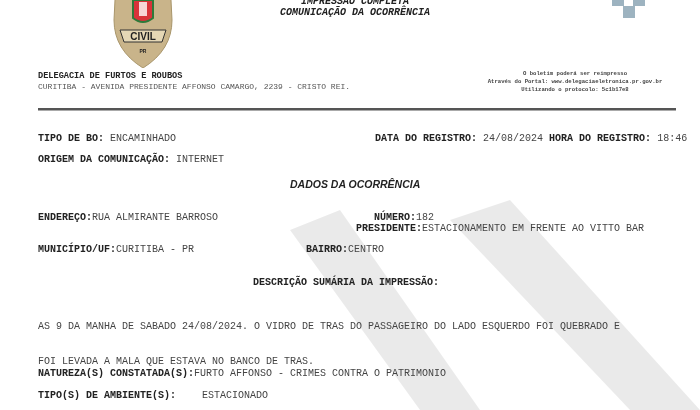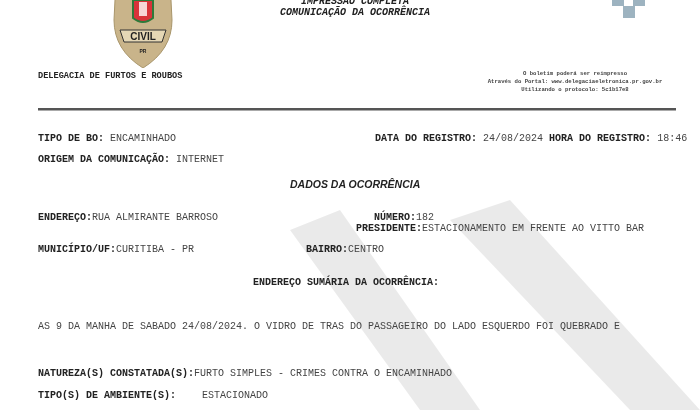--- a/index.html
+++ b/index.html
@@ -46,20 +46,21 @@
 </div>
 
 <div class="abs squares">
   <div class="sq" style="left:0;top:-6px;"></div>
   <div class="sq" style="left:21px;top:-6px;"></div>
   <div class="sq" style="left:11px;top:6px;"></div>
 </div>
 
 <div class="abs dept mono">DELEGACIA DE FURTOS E ROUBOS</div>
 <div class="abs addr mono">
+  <div>CURITIBA - AVENIDA PRESIDENTE AFFONSO CAMARGO, 2239 - CRISTO REI.</div>
 </div>
 
 <div class="abs reprint mono">
   <div>O boletim poderá ser reimpresso</div>
   <div>Através do Portal: www.delegaciaeletronica.pr.gov.br</div>
   <div>Utilizando o protocolo: 5c1b17e8</div>
 </div>
 
 <div class="abs rule"></div>
 
@@ -74,20 +75,21 @@
 <div class="abs row" style="left:38px;top:212px;"><span class="lbl">ENDEREÇO:</span><span class="val">RUA ALMIRANTE BARROSO</span></div>
 
 <div class="abs row" style="left:374px;top:212px;text-align:center;"><span class="lbl">NÚMERO:</span><span class="val">182</span></div>
 
 <div class="abs row" style="left:356px;top:223px;"><span class="lbl">PRESIDENTE:</span><span class="val">ESTACIONAMENTO EM FRENTE AO VITTO BAR</span></div>
 
 <div class="abs row" style="left:38px;top:244px;"><span class="lbl">MUNICÍPIO/UF:</span><span class="val">CURITIBA - PR</span></div>
 
 <div class="abs row" style="left:306px;top:244px;"><span class="lbl">BAIRRO:</span><span class="val">CENTRO</span></div>
 
-<div class="abs row lbl" style="left:253px;top:277px;">ENDEREÇO SUMÁRIA DA OCORRÊNCIA:</div>
+<div class="abs row lbl" style="left:253px;top:277px;">DESCRIÇÃO SUMÁRIA DA IMPRESSÃO:</div>
 <div class="abs desc mono">
   <div>AS 9 DA MANHA DE SABADO 24/08/2024. O VIDRO DE TRAS DO PASSAGEIRO DO LADO ESQUERDO FOI QUEBRADO E</div>
+  <div>FOI LEVADA A MALA QUE ESTAVA NO BANCO DE TRAS.</div>
 </div>
 
-<div class="abs row" style="left:38px;top:368px;"><span class="lbl">NATUREZA(S) CONSTATADA(S):</span><span class="val">FURTO SIMPLES - CRIMES CONTRA O ENCAMINHADO</span></div>
+<div class="abs row" style="left:38px;top:368px;"><span class="lbl">NATUREZA(S) CONSTATADA(S):</span><span class="val">FURTO AFFONSO - CRIMES CONTRA O PATRIMONIO</span></div>
 
 <div class="abs row" style="left:38px;top:390px;"><span class="lbl">TIPO(S) DE AMBIENTE(S):</span><span class="val" style="margin-left:26px;">ESTACIONADO</span></div>
 
 </body></html>

